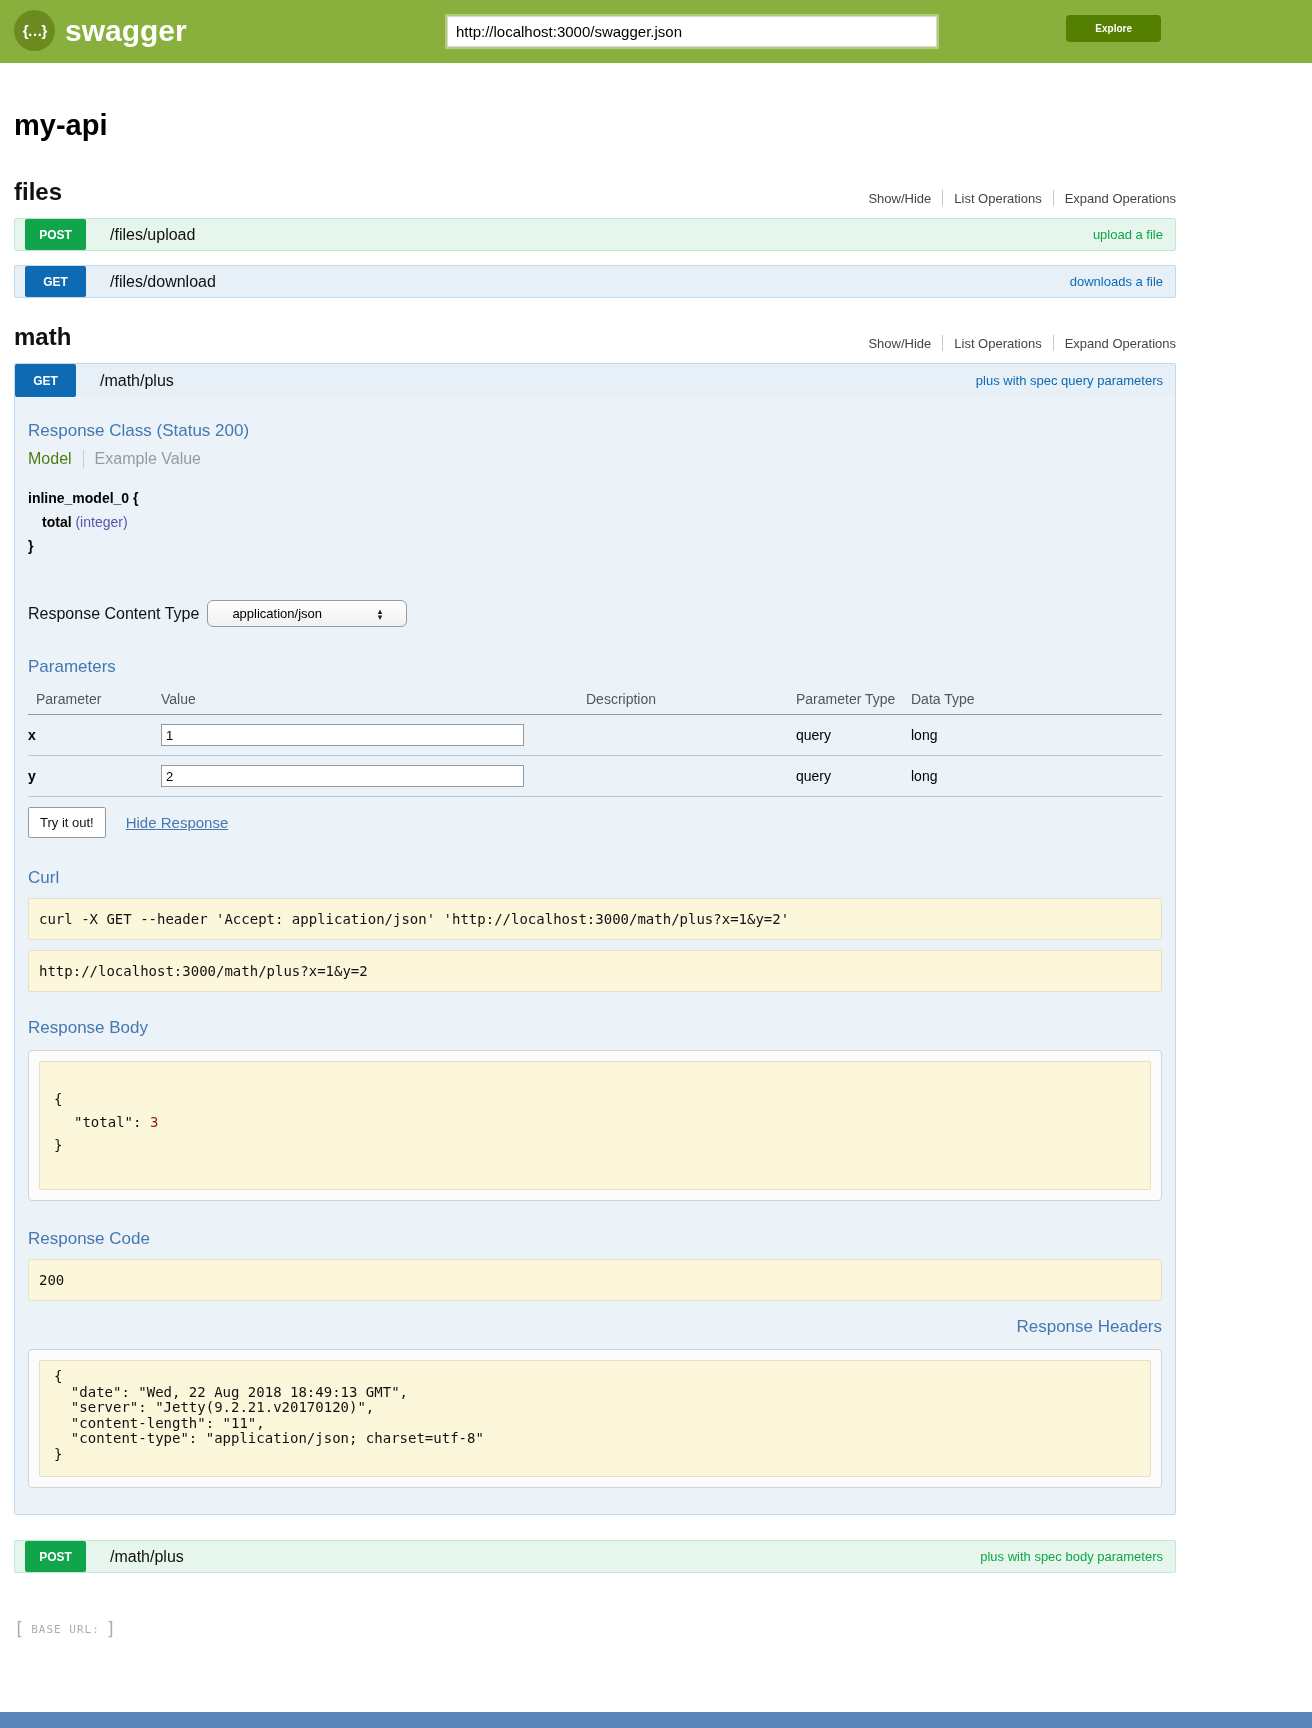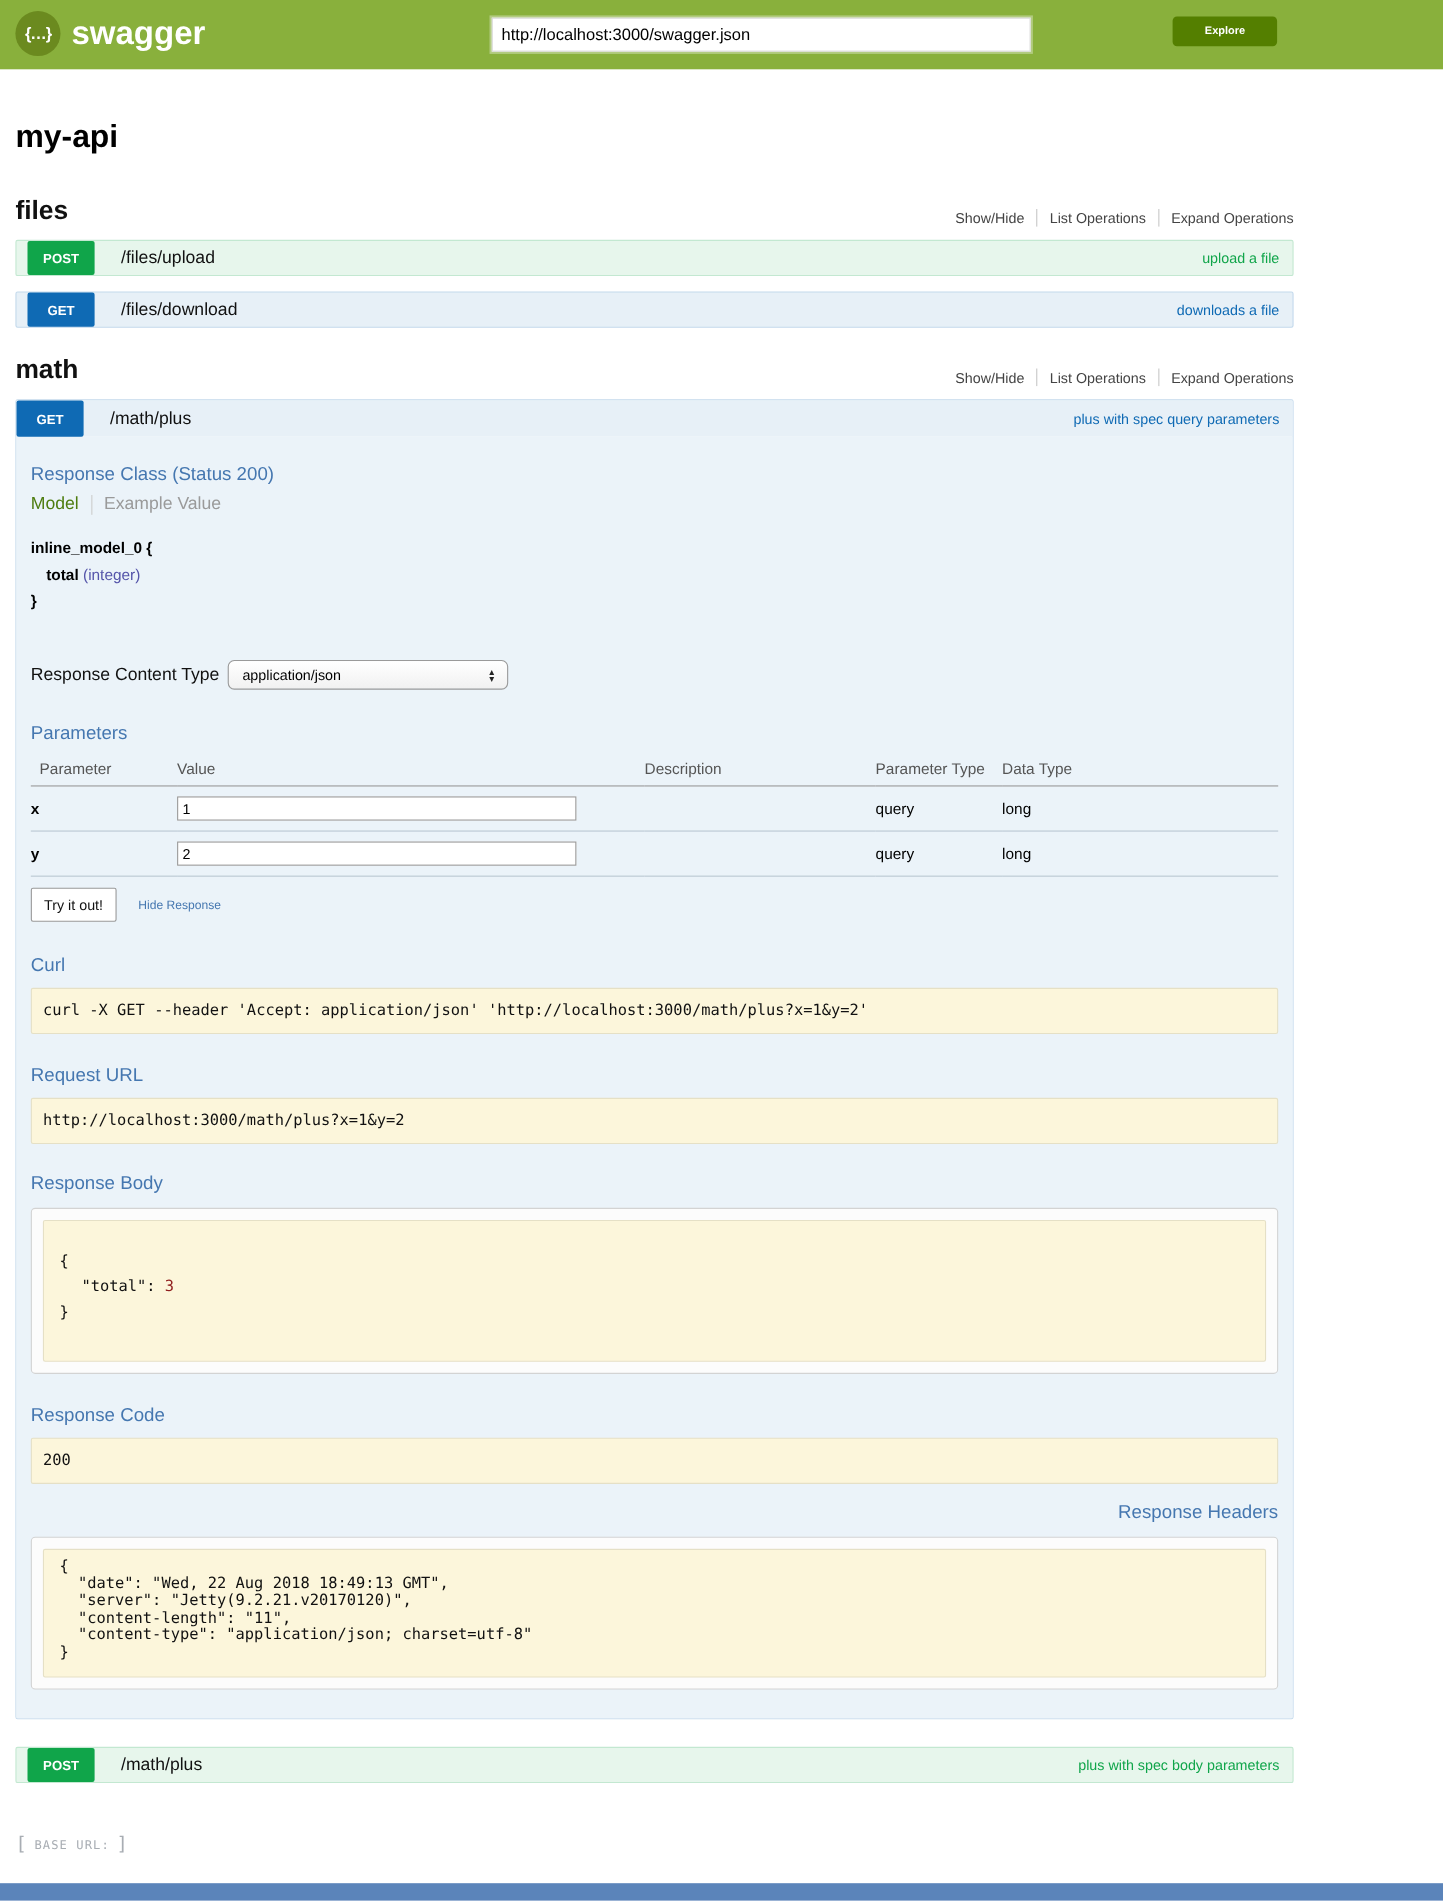--- a/index.html
+++ b/index.html
@@ -83,24 +83,24 @@
 
   .model-sig { margin-top: 18px; font-size: 14px; line-height: 24px; }
   .model-open, .model-close { font-weight: bold; }
   .model-prop { margin-left: 14px; }
   .model-prop-name { font-weight: bold; }
   .model-prop-type { color: #5555aa; }
 
   .rct-row { margin-top: 42px; display: flex; align-items: center; }
   .rct-label { font-size: 16px; color: #111; }
   .fake-select {
-    margin-left: 8px; width: 255px; height: 27px;
+    margin-left: 8px; width: 200px; height: 27px;
     background: linear-gradient(#ffffff, #f1f1f1);
     border: 1px solid #9a9a9a; border-radius: 6px;
-    display: flex; align-items: center; font-size: 13px; padding: 0 12px; cursor: pointer;
+    display: flex; align-items: center; font-size: 13px; padding: 0 24px; cursor: pointer;
   }
   .select-arrows { margin-left: auto; display: flex; flex-direction: column; font-size: 9px; line-height: 6px; color: #222; }
 
   .params-heading { margin-top: 30px; }
   table.params { width: 100%; border-collapse: collapse; margin-top: 6px; }
   table.params th {
     text-align: left; font-weight: normal; font-size: 14px; color: #555;
     padding: 8px 0 7px 0; border-bottom: 1px solid #999;
   }
   table.params td { padding: 9px 0; border-bottom: 1px solid #b9c7d2; font-size: 14px; }
@@ -114,21 +114,21 @@
     width: 363px; height: 22px; border: 1px solid #999; font-size: 13px;
     padding: 1px 4px; font-family: "Liberation Sans", sans-serif;
   }
 
   .try-row { margin-top: 10px; display: flex; align-items: center; }
   .try-btn {
     background: #fff; border: 1px solid #999; border-radius: 2px;
     font-size: 13px; color: #111; padding: 7px 11px; cursor: pointer;
     font-family: "Liberation Sans", sans-serif;
   }
-  .hide-response { margin-left: 20px; font-size: 11px; color: #4577b0; cursor: pointer; }
+  .hide-response { margin-left: 20px; font-size: 15px; color: #4577b0; text-decoration: underline; cursor: pointer; }
 
   .h-curl { margin-top: 30px; }
   pre.code {
     margin-top: 10px; background: #fcf6db; border: 1px solid #e5e0c6; border-radius: 2px;
     font-family: "DejaVu Sans Mono", monospace; font-size: 14px; color: #111;
     padding: 12px 10px; white-space: pre; overflow: hidden;
   }
   .h-requrl { margin-top: 28px; }
   .h-respbody { margin-top: 26px; }
   .resp-wrap {
@@ -271,21 +271,20 @@
       </table>
 
       <div class="try-row">
         <button class="try-btn">Try it out!</button>
         <a class="hide-response">Hide Response</a>
       </div>
 
       <h4 class="blue-h h-curl">Curl</h4>
       <pre class="code">curl -X GET --header 'Accept: application/json' 'http://localhost:3000/math/plus?x=1&amp;y=2'</pre>
 
-      <h4 class="blue-h h-requrl">Request URL</h4>
       <pre class="code">http://localhost:3000/math/plus?x=1&amp;y=2</pre>
 
       <h4 class="blue-h h-respbody">Response Body</h4>
       <div class="resp-wrap">
         <pre class="code body-json"><span>{</span>
 <span class="json-indent">"total"</span><span>: </span><span class="json-num">3</span>
 <span>}</span></pre>
       </div>
 
       <h4 class="blue-h h-respcode">Response Code</h4>

